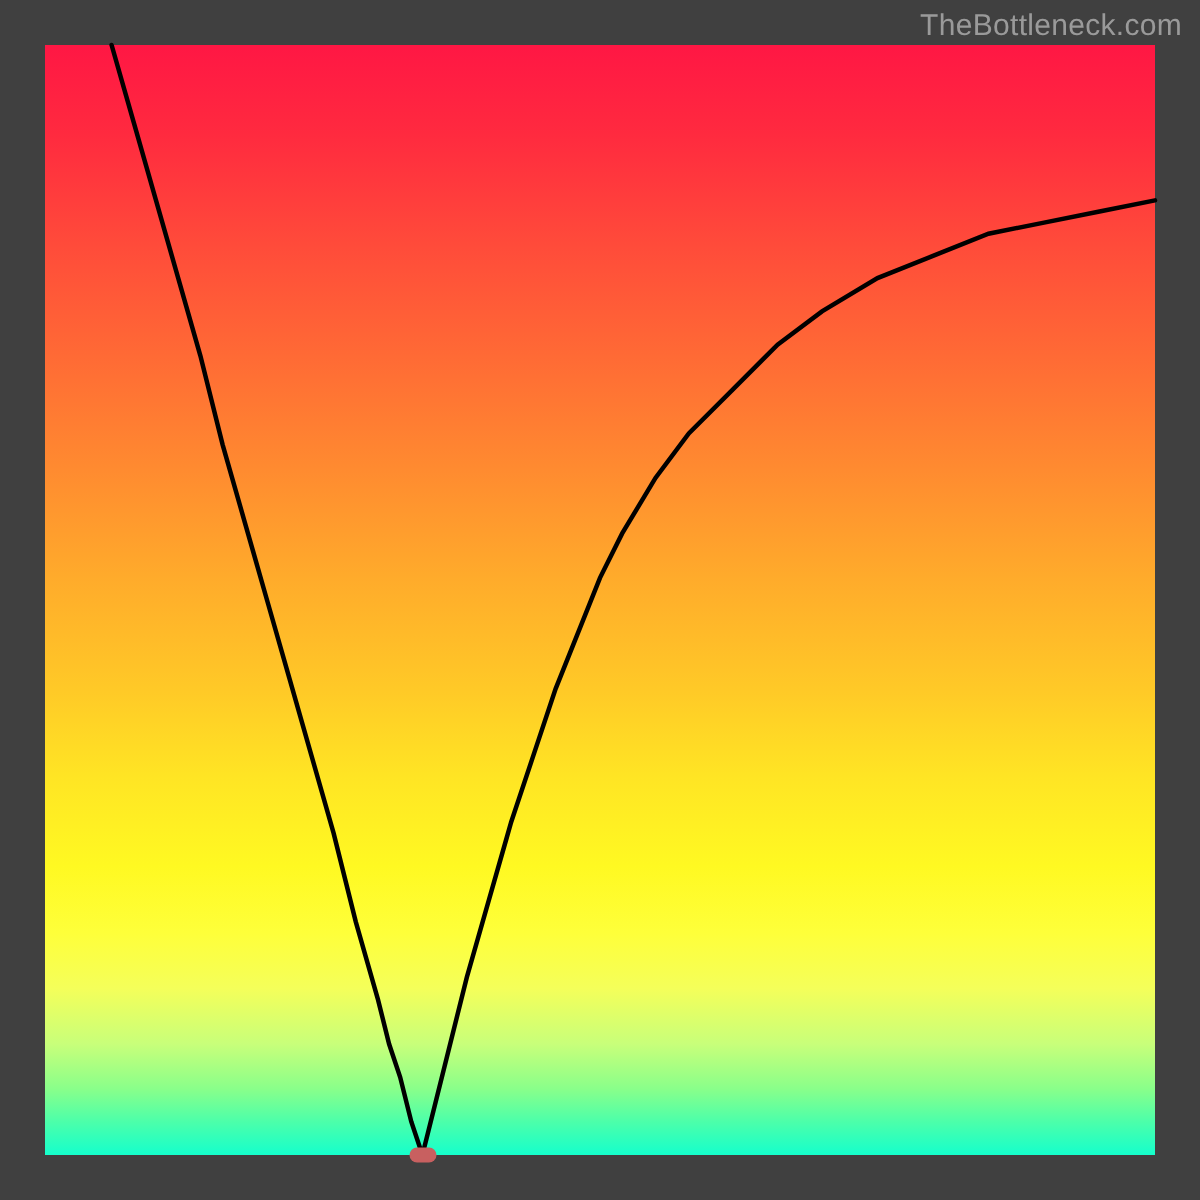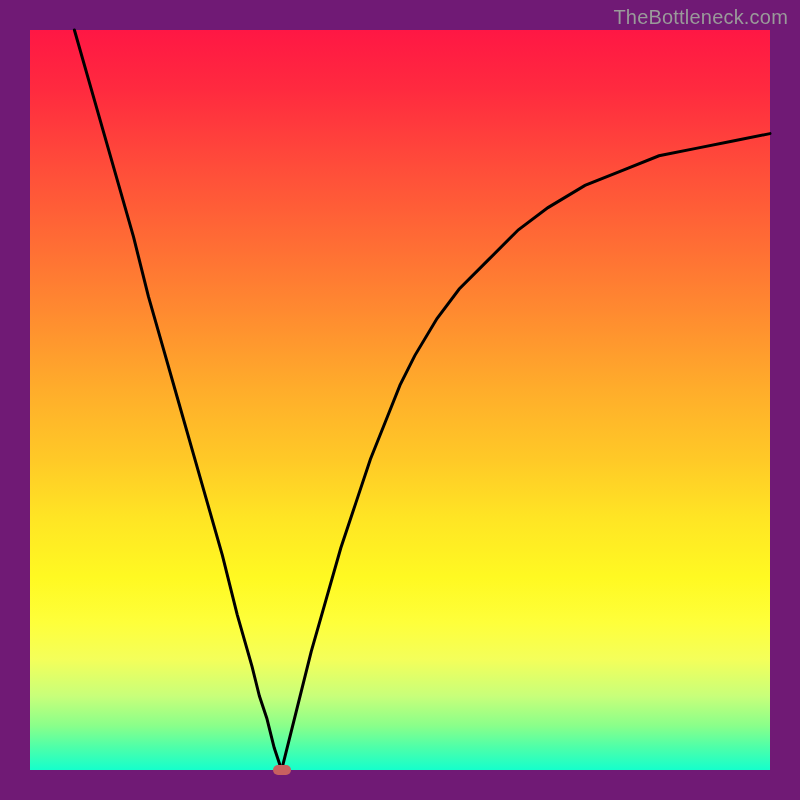--- a/index.html
+++ b/index.html
@@ -8,21 +8,21 @@
     width: 800px;
     height: 800px;
     overflow: hidden;
     background: #000;
     font-family: Arial, sans-serif;
   }
   .container {
     position: relative;
     width: 800px;
     height: 800px;
-    background: #701a75;
+    background: #404040;
   }
   .plot-area {
     position: absolute;
     left: 30px;
     top: 30px;
     width: 740px;
     height: 740px;
     background: linear-gradient(to bottom,
       #ff1744 0%,
       #ff2a3f 8%,

